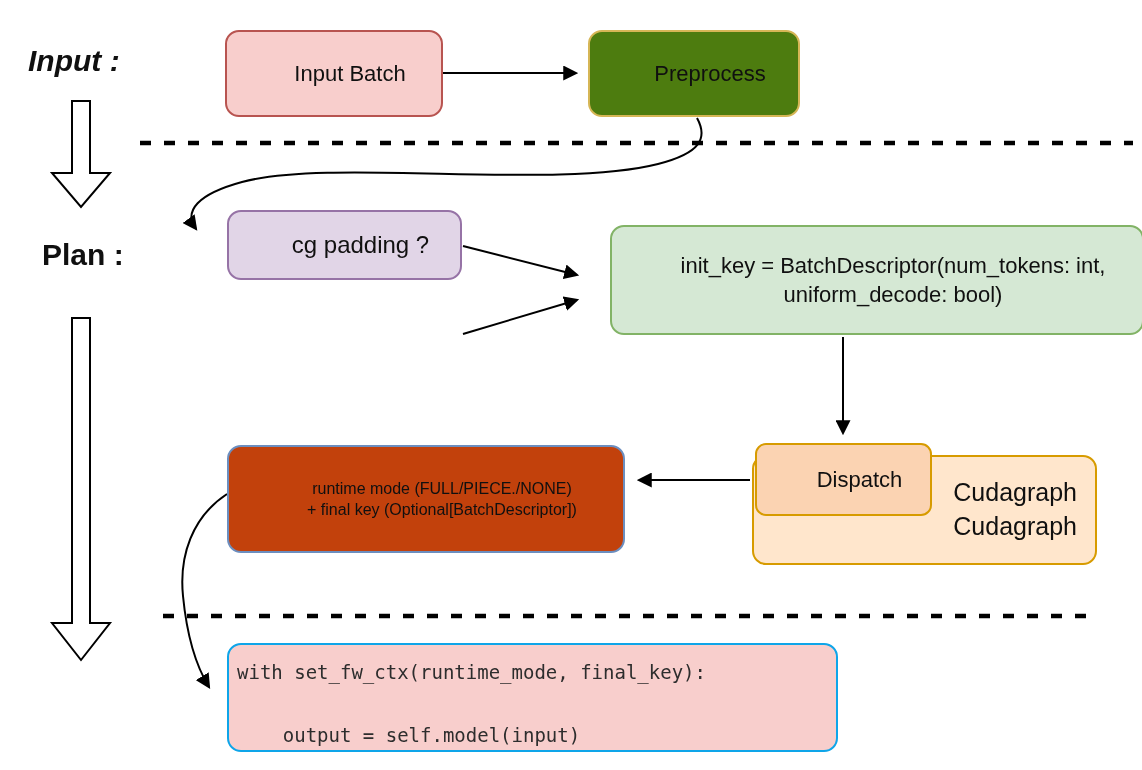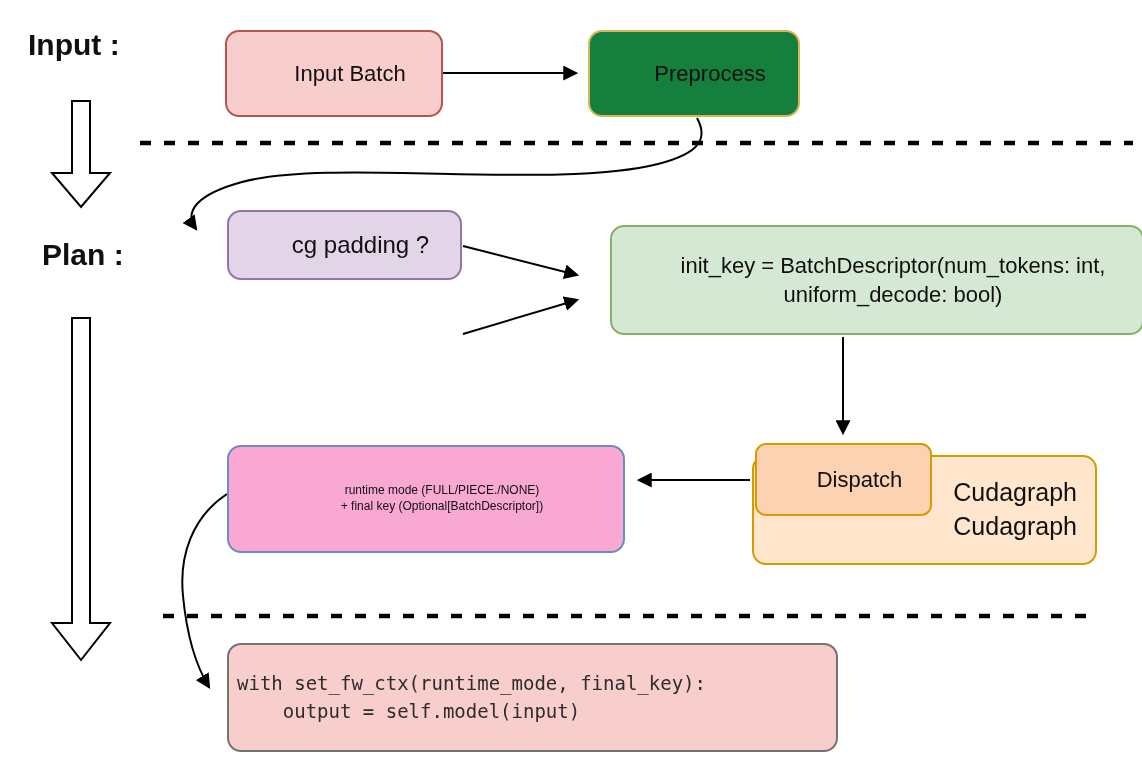--- a/index.html
+++ b/index.html
@@ -22,32 +22,32 @@
     line-height:1.32;
     padding-left:32px;
   }
   .stage-label{
     position:absolute;
     font-weight:bold;
     font-size:30px;
     white-space:nowrap;
   }
   .n-input-batch{left:225px;top:30px;width:218px;height:87px;background:#f8cecc;border:2px solid #b85450;font-size:22px;}
-  .n-preprocess{left:588px;top:30px;width:212px;height:87px;background:#15803d;border:2px solid #d6b656;font-size:22px;}
+  .n-preprocess{left:588px;top:30px;width:212px;height:87px;background:#4d7c0f;border:2px solid #d6b656;font-size:22px;}
   .n-cg-padding{left:227px;top:210px;width:235px;height:70px;background:#e1d5e7;border:2px solid #9673a6;font-size:24px;}
   .n-uniform-decode{left:227px;top:302px;width:235px;height:70px;background:#e1d5e7;border:2px solid #9673a6;font-size:24px;}
   .n-init-key{left:586px;top:225px;width:534px;height:110px;background:#d5e8d4;border:2px solid #82b366;font-size:22px;margin-left:24px;}
   .n-cudagraph{left:752px;top:443px;width:345px;height:110px;background:#ffe6cc;border:2px solid #d79b00;font-size:25px;
     flex-direction:row;justify-content:flex-end;padding-right:18px;margin-top:12px;}
   .n-cudagraph .twoline{line-height:1.35;}
   .n-dispatch{left:755px;top:443px;width:177px;height:73px;background:#fbd3b2;border:2px solid #d79b00;font-size:22px;border-radius:11px;}
-  .n-runtime{left:227px;top:445px;width:398px;height:108px;background:#f9a8d4;border:2px solid #6c8ebf;font-size:12px;}
-  .n-code{left:227px;top:643px;width:611px;height:109px;background:#f8cecc;border:2px solid #737373;
+  .n-runtime{left:227px;top:445px;width:398px;height:108px;background:#c2410c;border:2px solid #6c8ebf;font-size:16px;}
+  .n-code{left:227px;top:643px;width:611px;height:109px;background:#f8cecc;border:2px solid #0ea5e9;
     font-family:"DejaVu Sans Mono","Liberation Mono",monospace;font-size:19px;
-    align-items:flex-start;justify-content:center;padding-left:8px;line-height:1.45;color:#2d2d2d;}
+    align-items:flex-start;justify-content:flex-end;padding-left:8px;line-height:1.45;color:#2d2d2d;gap:36px;}
   .pre{white-space:pre;}
 </style>
 </head>
 <body>
 
 <div id="canvas">
 
   <svg id="wires" viewBox="0 0 1142 770" xmlns="http://www.w3.org/2000/svg">
     <defs>
       <marker id="arrow" viewBox="0 0 10 10" refX="8.5" refY="5" markerWidth="7.5" markerHeight="7.5" orient="auto-start-reverse">
@@ -64,21 +64,21 @@
     <path d="M443,73 H576" stroke="#000" stroke-width="2" fill="none" marker-end="url(#arrow)"></path>
     <path d="M463,246 L577,275" stroke="#000" stroke-width="2" fill="none" marker-end="url(#arrow)"></path>
     <path d="M463,334 L577,300" stroke="#000" stroke-width="2" fill="none" marker-end="url(#arrow)"></path>
     <path d="M843,337 V433" stroke="#000" stroke-width="2" fill="none" marker-end="url(#arrow)"></path>
     <path d="M750,480 H639" stroke="#000" stroke-width="2" fill="none" marker-end="url(#arrow)"></path>
 
     <path d="M697,118 C708,138 701,153 658,164 C555,190 330,158 242,182 C198,194 183,211 196,229" stroke="#000" stroke-width="2" fill="none" marker-end="url(#arrow)"></path>
     <path d="M227,494 C192,517 179,556 183,596 C187,637 196,666 209,687" stroke="#000" stroke-width="2" fill="none" marker-end="url(#arrow)"></path>
   </svg>
 
-  <div class="stage-label" style="left:28px;top:28px;">Input :</div>
+  <div class="stage-label" style="left:28px;top:44px;font-style:italic;">Input :</div>
   <div class="stage-label" style="left:42px;top:238px;">Plan :</div>
 
   <div class="node n-input-batch">
     <span>Input Batch</span>
   </div>
 
   <div class="node n-preprocess">
     <span>Preprocess</span>
   </div>
 

